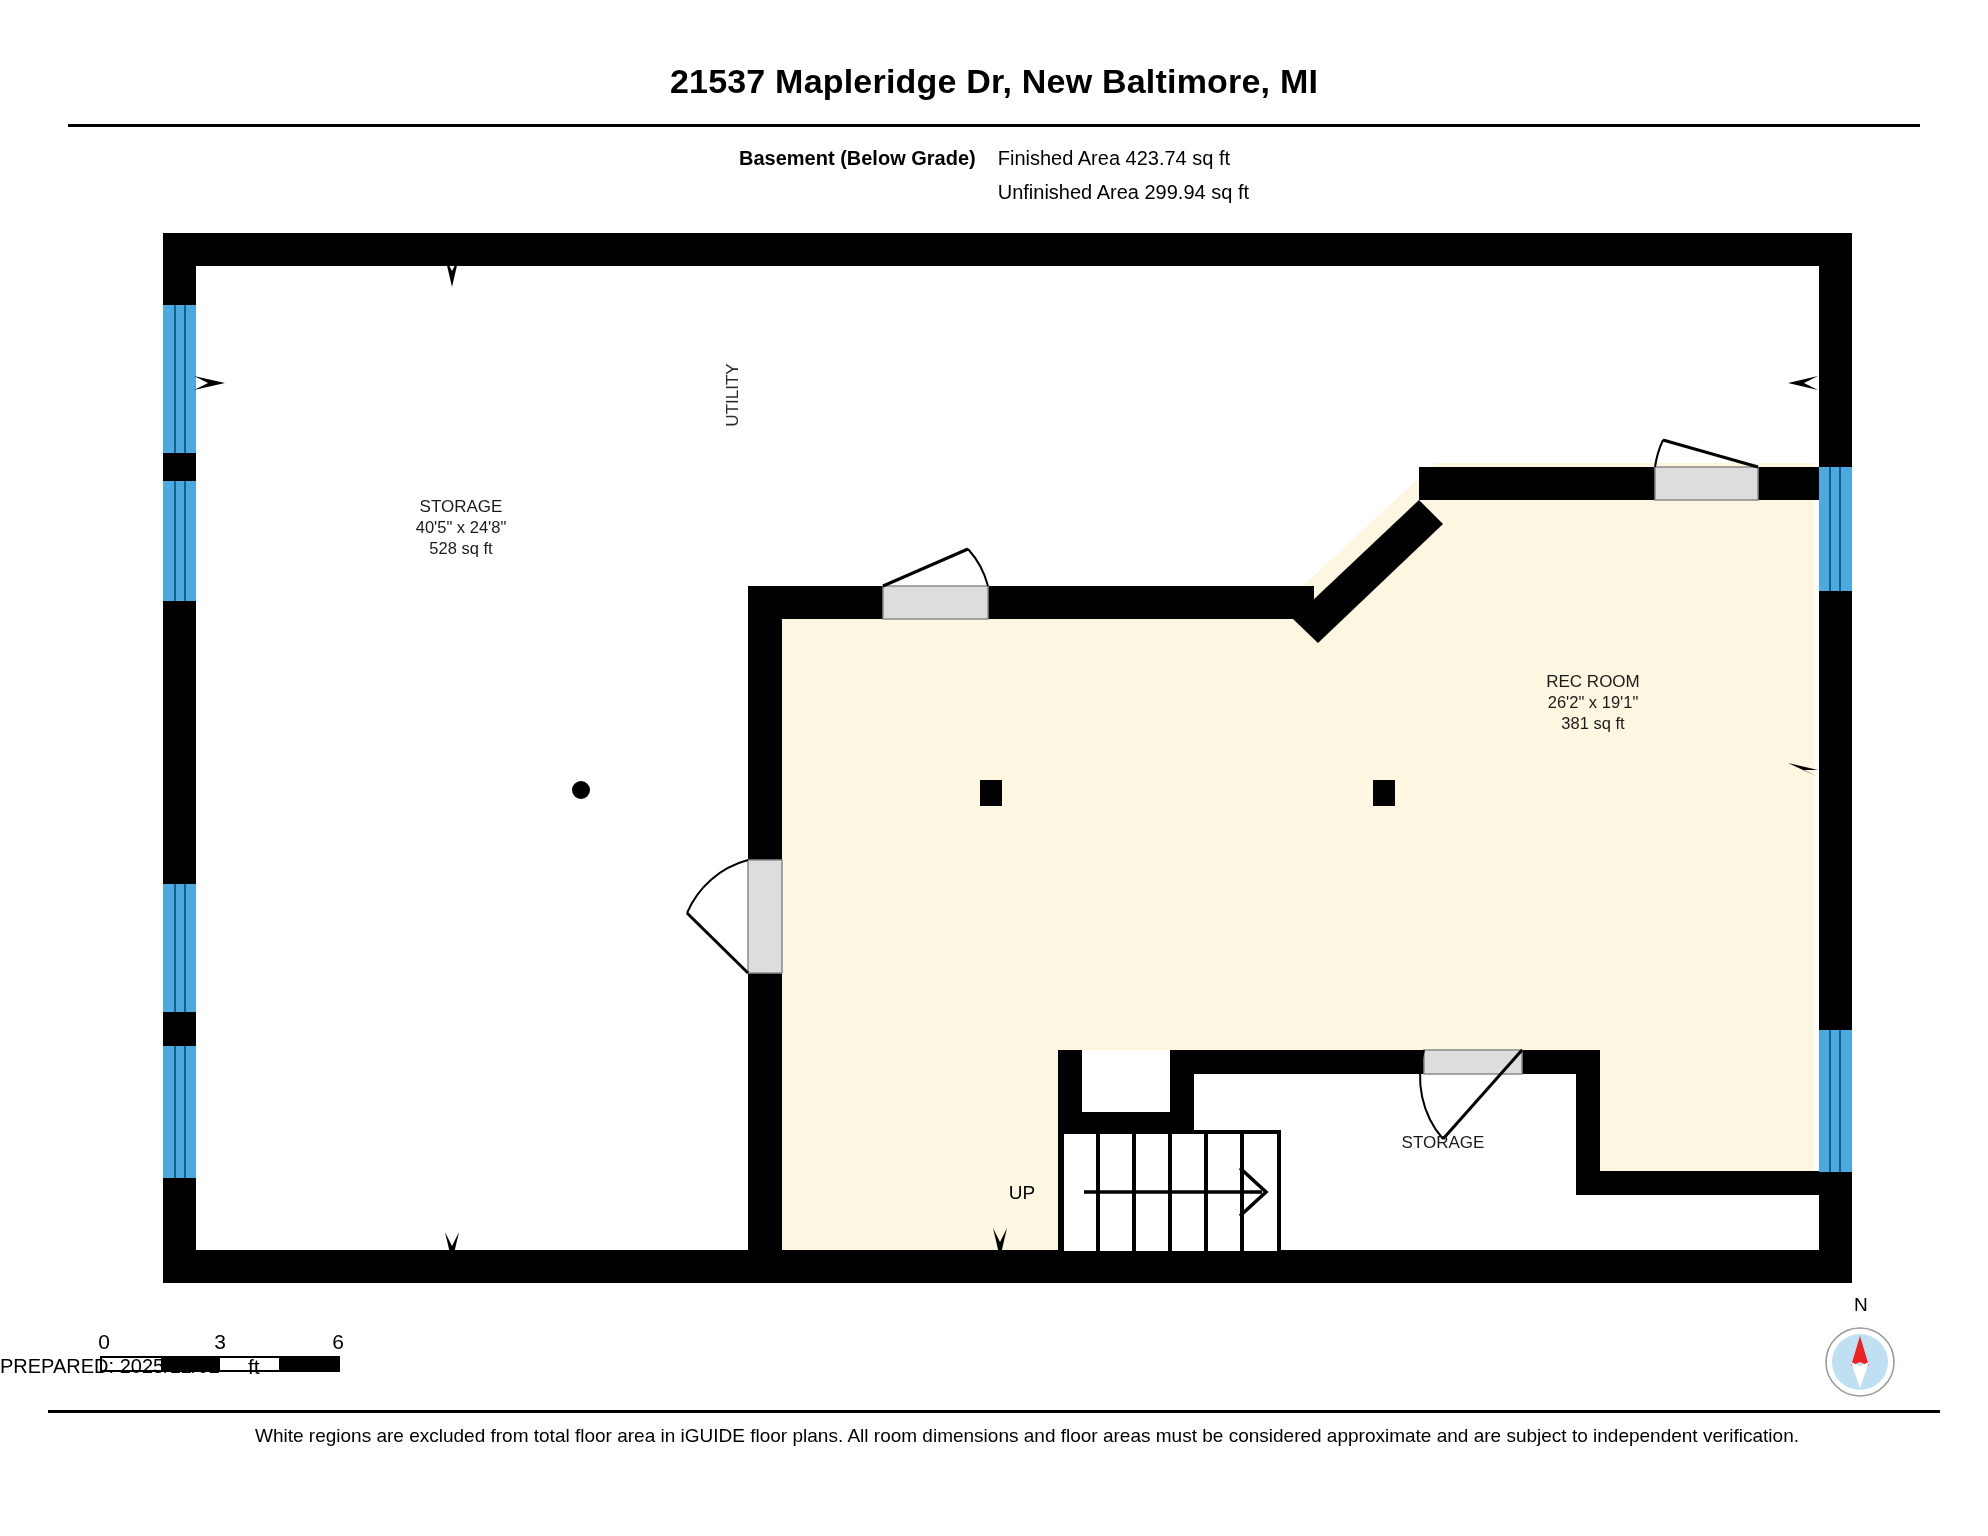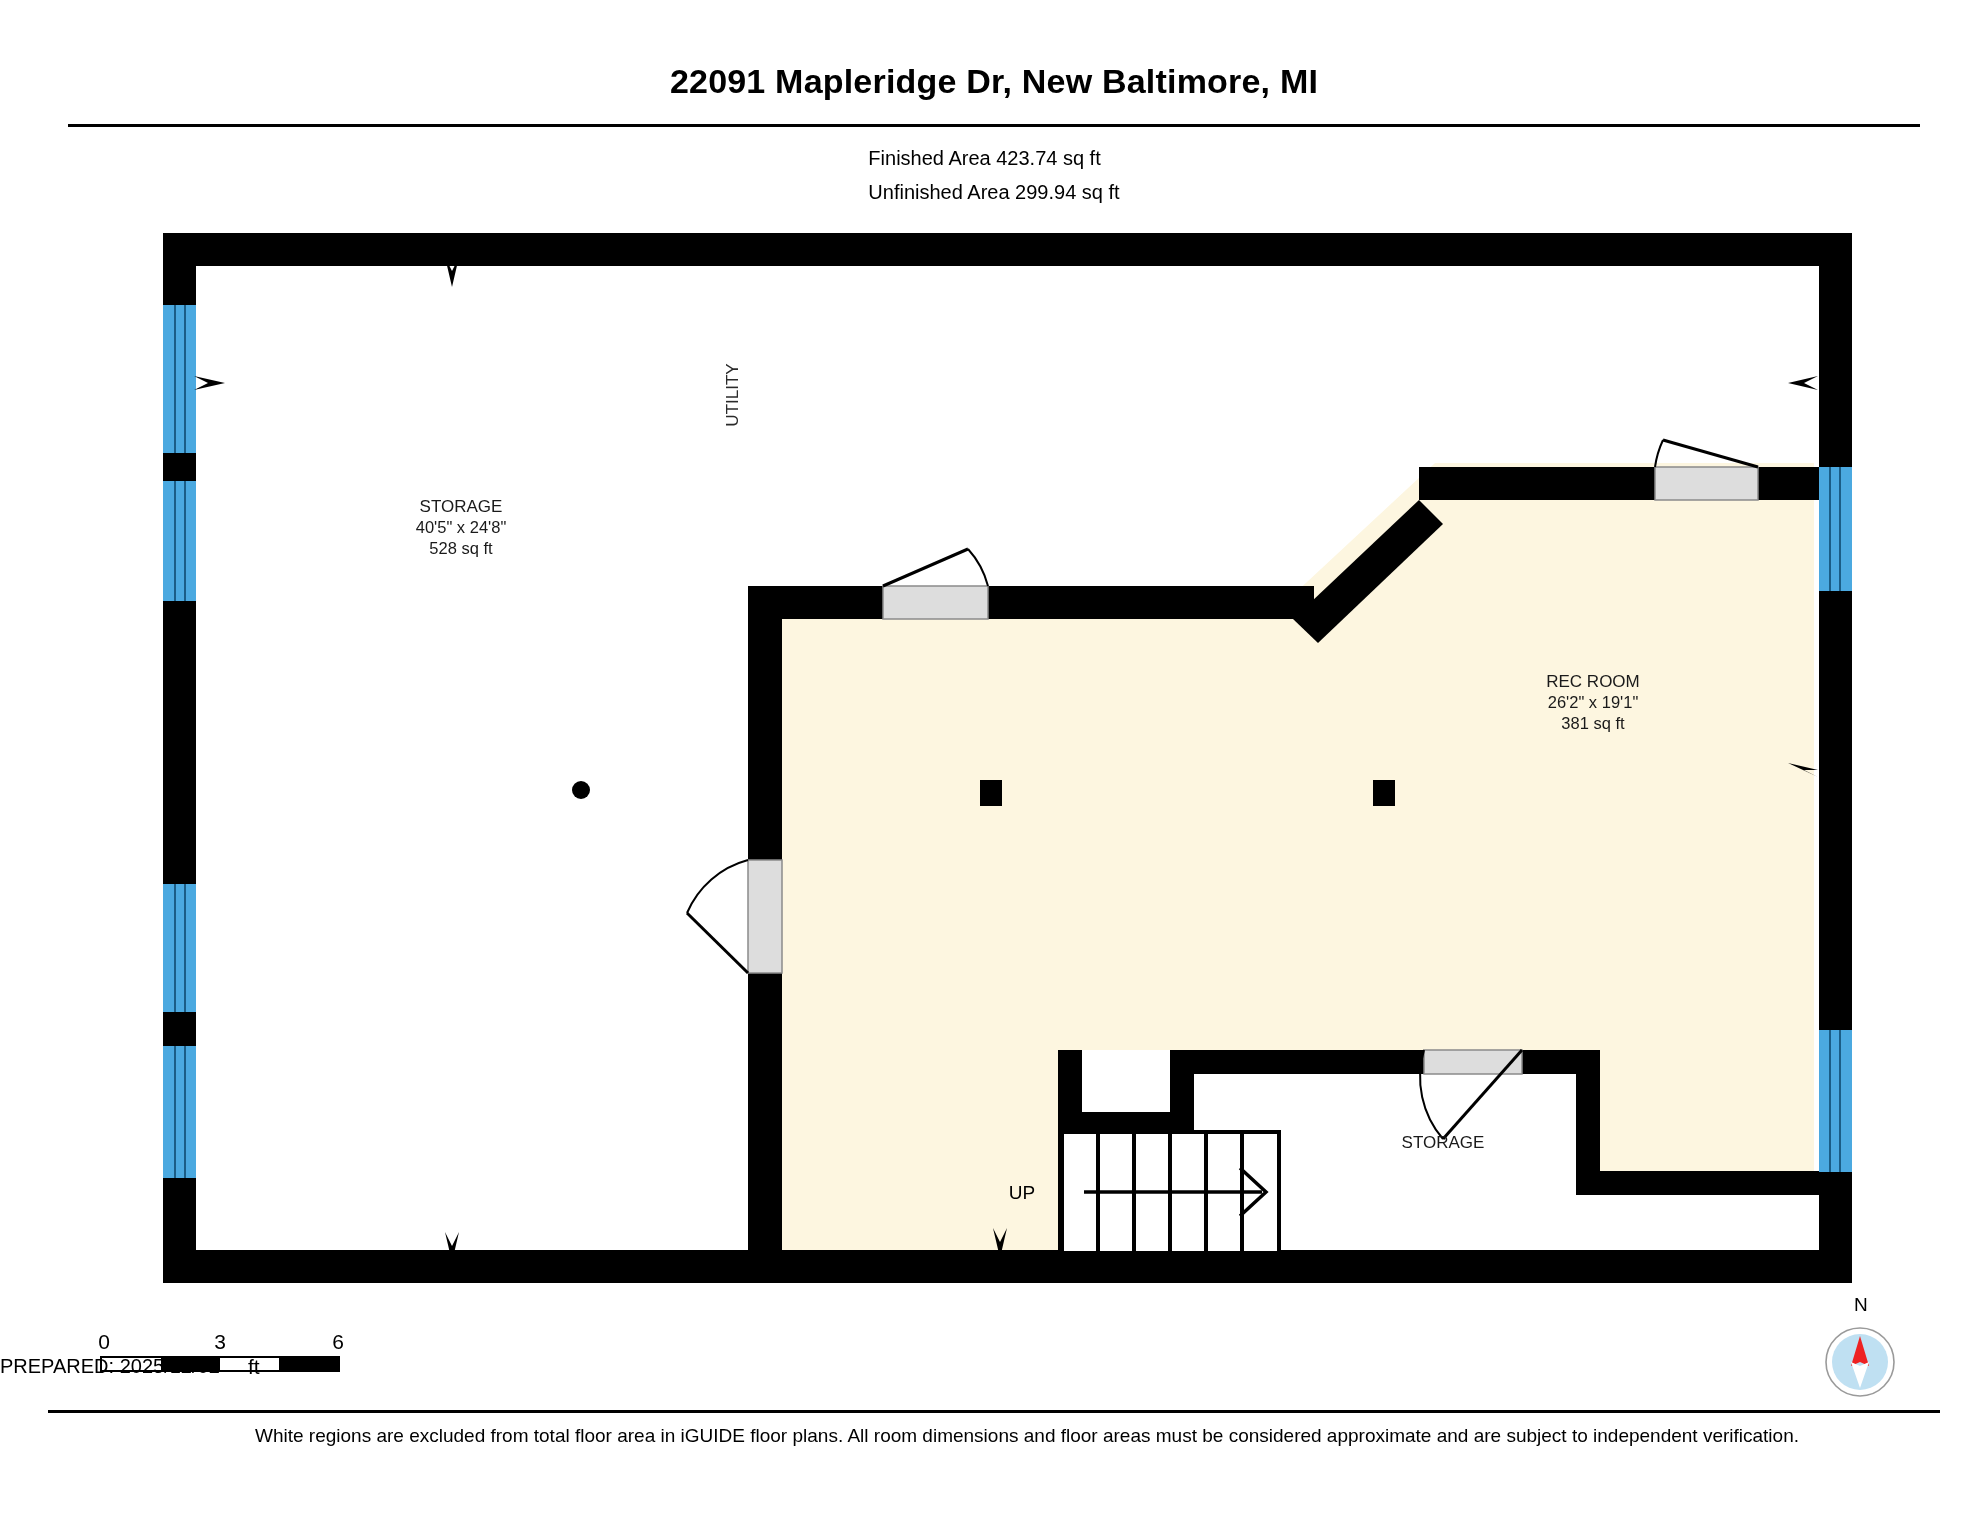--- a/index.html
+++ b/index.html
@@ -159,24 +159,25 @@
     font-size: 17px;
     fill: #2a2a2a;
     text-anchor: middle;
   }
 </style>
 </head>
 <body>
 
 <div id="page">
 
-  <div class="title">22091 Mapleridge Dr, New Baltimore, MI</div>
+  <div class="title">21537 Mapleridge Dr, New Baltimore, MI</div>
   <div class="rule-top"></div>
 
   <div class="subheader">
+    <div class="lvl">Basement (Below Grade)</div>
     <div class="areas">
       <div>Finished Area 423.74 sq ft</div>
       <div>Unfinished Area 299.94 sq ft</div>
     </div>
   </div>
 
   <svg id="plan" viewBox="0 0 1988 1536">
 
     <g>
       <rect x="163" y="233" width="1651" height="1040" fill="#FFFFFF"></rect>

